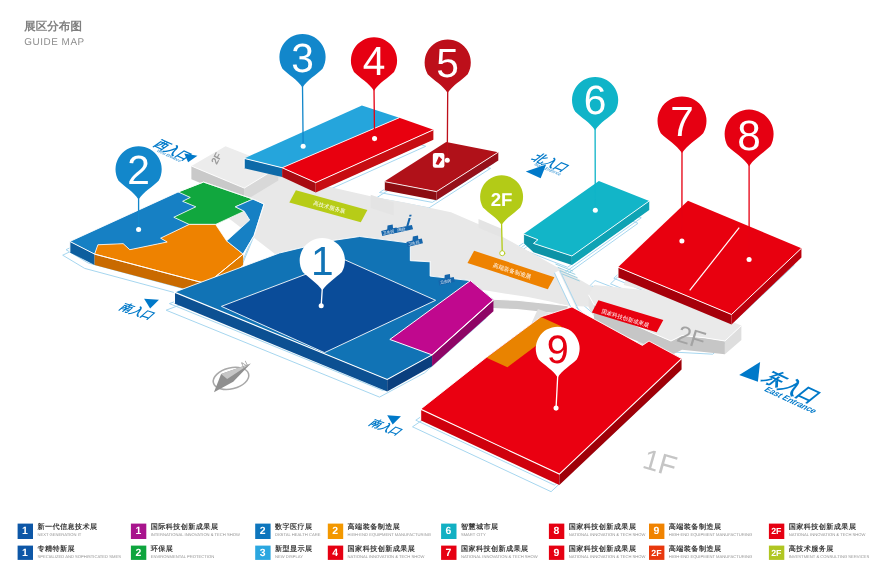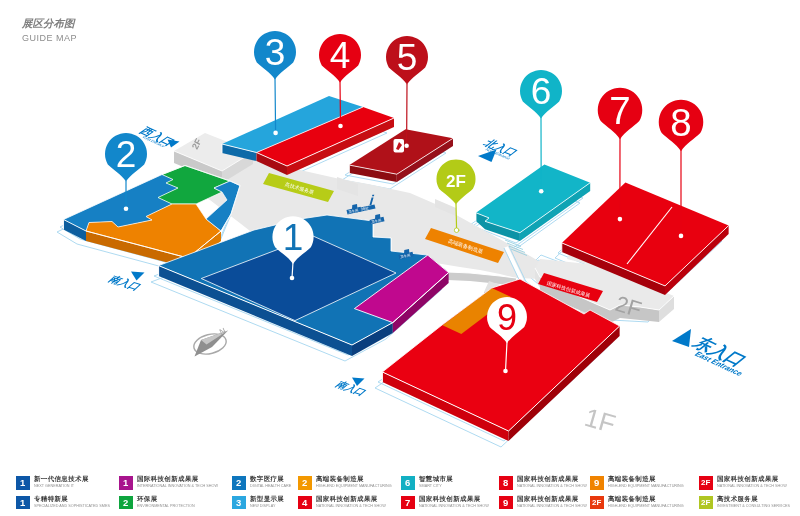--- a/index.html
+++ b/index.html
@@ -1,20 +1,20 @@
 <!DOCTYPE html>
 <html><head>
 <meta charset="utf-8">
 <style>
 html,body{margin:0;padding:0;}
 body{width:800px;height:516px;overflow:hidden;background:#ffffff;font-family:"Liberation Sans",sans-serif;}
 #stage{position:relative;width:800px;height:516px;}
 #map{position:absolute;left:0;top:0;}
 .ttl{position:absolute;left:22px;top:17px;color:#7f7f7f;}
-.ttl .cn{font-size:10.5px;font-weight:bold;letter-spacing:0;font-style:italic;}
+.ttl .cn{font-size:10.5px;font-weight:bold;letter-spacing:0;}
 .ttl .en{font-size:9px;letter-spacing:0.5px;color:#8d8d8d;margin-top:2px;text-align:center;}
 .leg{position:absolute;display:flex;}
 .badge{width:13.5px;height:13.5px;color:#fff;font-weight:bold;font-size:9.5px;display:flex;align-items:center;justify-content:center;flex:none;}
 .ltx{margin-left:4px;line-height:1;}
 .ltx .c{font-size:9px;font-weight:bold;color:#3c3c3c;letter-spacing:0.5px;transform:scale(0.72);transform-origin:0 0;white-space:nowrap;}
 .ltx .e{font-size:8px;color:#8f8f8f;transform:scale(0.47);transform-origin:0 0;white-space:nowrap;margin-top:-1px;}
 </style>
 </head>
 <body>
 <div id="stage">

